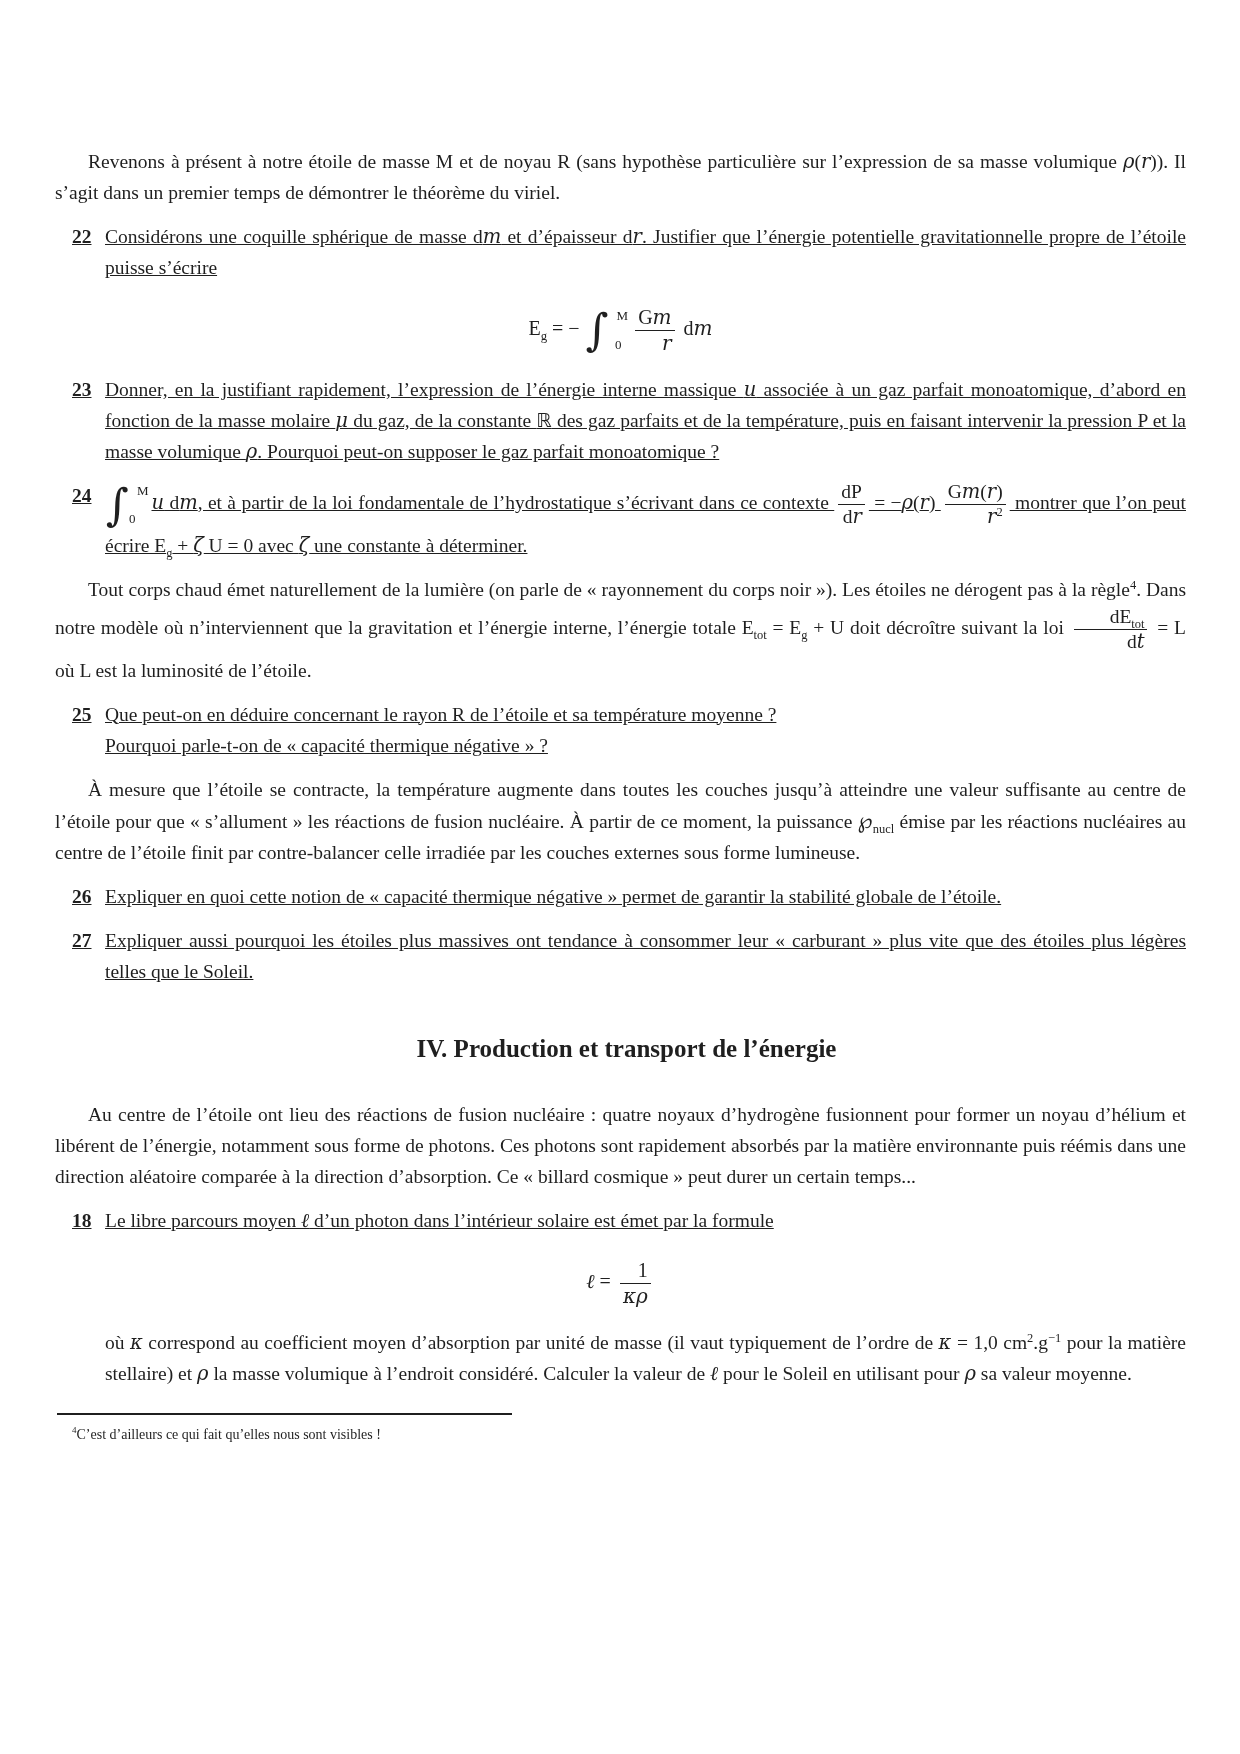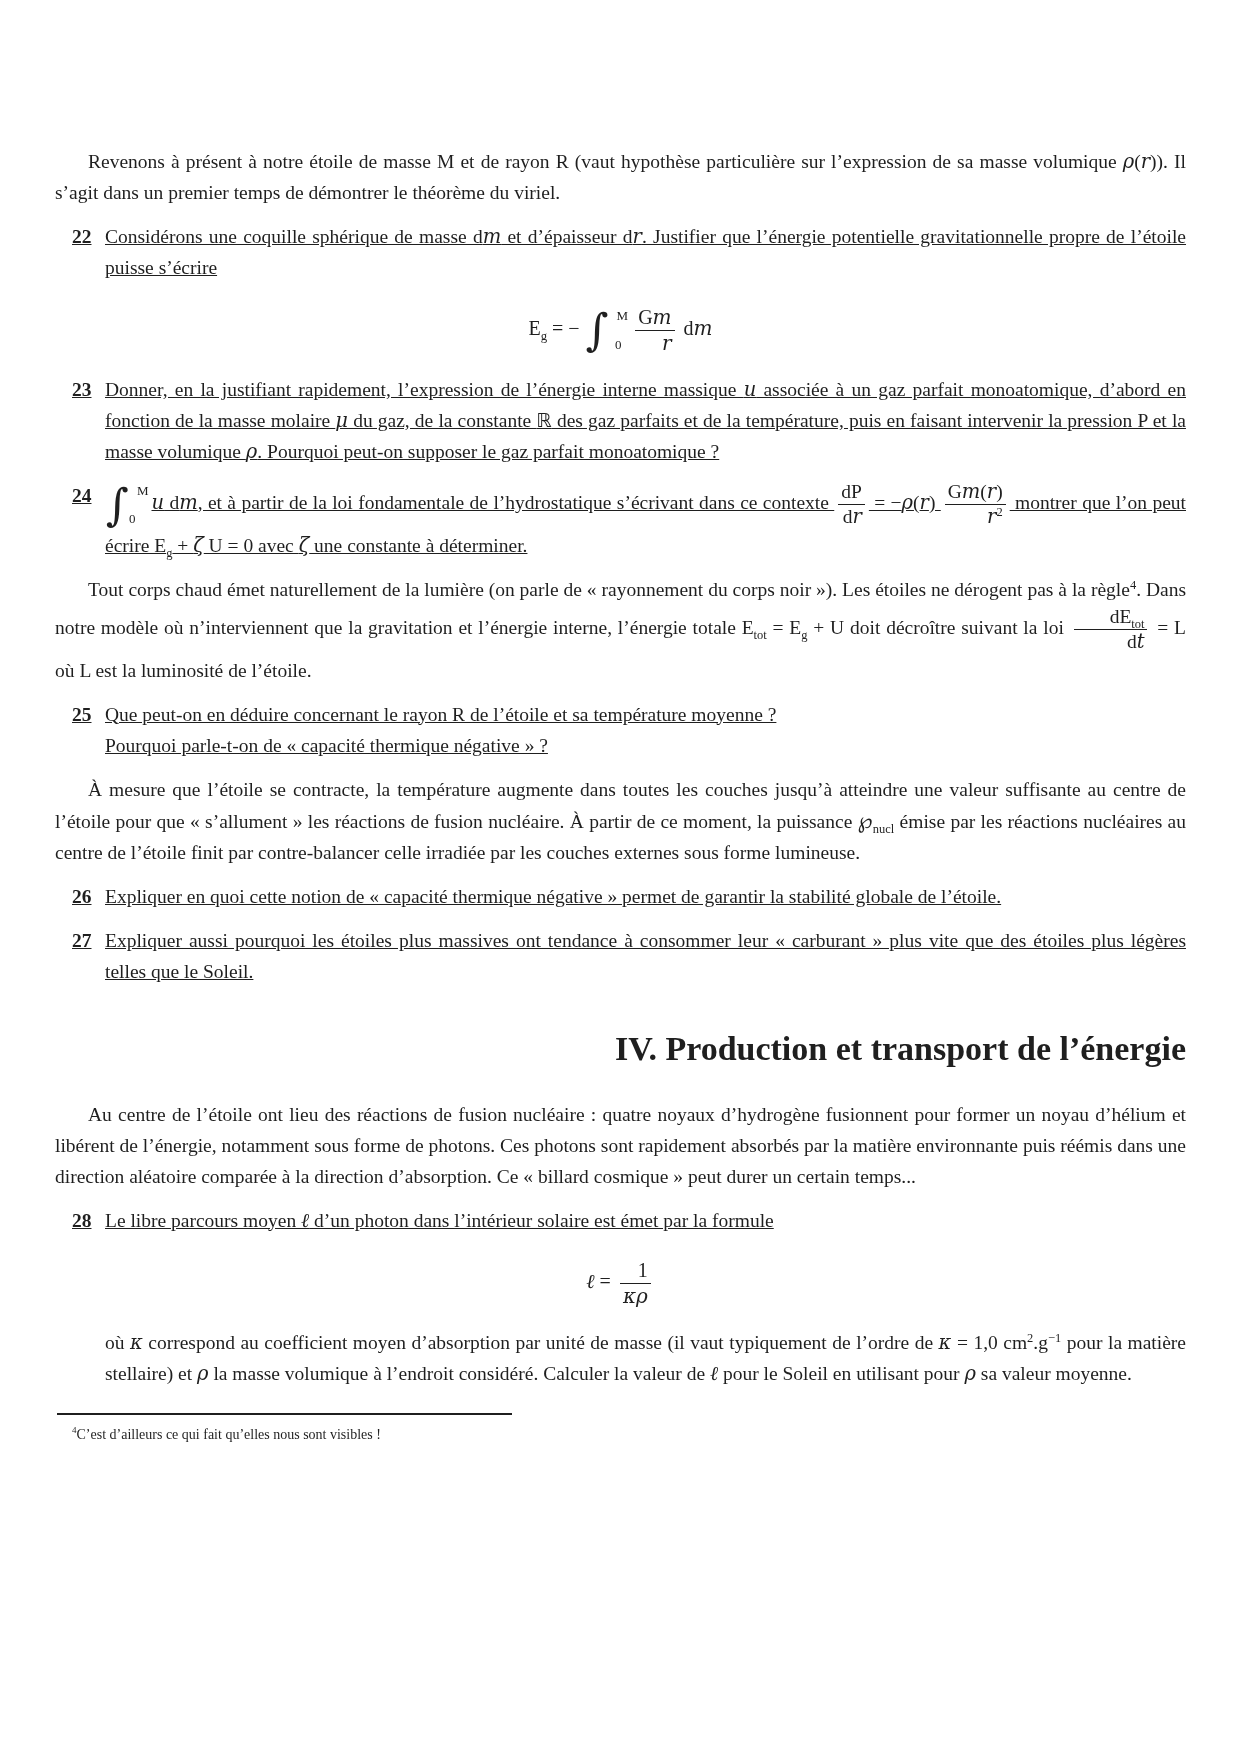--- a/index.html
+++ b/index.html
@@ -14,22 +14,22 @@
     font-size:19.5px;line-height:31px;text-align:justify;
   }
   .para{margin:0 0 13px 0;}
   .para.indent{text-indent:33px;}
   .item{display:flex;margin:0 0 13px 17px;text-decoration:underline;}
   .inum{width:33px;flex:none;font-weight:700;}
   .ibody{flex:1;text-align:justify;}
   .itemcont{margin:0 0 13px 50px;text-align:justify;}
   .display{margin:22px 0 18px 0;text-align:center;text-indent:0;font-size:20px;}
   .heading{
-    font-size:34px;line-height:40px;font-weight:700;
-    margin:42px 0 30px 12px;text-align:right;text-indent:0;
+    font-size:25px;line-height:40px;font-weight:700;
+    margin:42px 0 30px 12px;text-align:center;text-indent:0;
   }
   .it{font-style:italic;font-family:"DejaVu Serif","Liberation Serif",serif;}
   .bb{font-family:"DejaVu Sans","DejaVu Serif",sans-serif;}
   .scr{font-family:"DejaVu Serif","DejaVu Sans",serif;font-size:112%;}
   sup{font-size:64%;line-height:0;}
   sub{font-size:64%;line-height:0;}
   .frac{display:inline-block;vertical-align:middle;text-align:right;margin:0 4px;line-height:1.25;}
   .fnum{display:block;padding:0 3px;}
   .fden{display:block;border-top:1.5px solid #1f1f1f;padding:0 3px;}
   .intgrl{display:inline-flex;vertical-align:middle;margin:0 3px 0 1px;}
@@ -41,21 +41,21 @@
     font-size:13px;line-height:1;padding:3px 0 4px 0;}
   .isup{margin-left:8px;}
   .isub{margin-left:0;}
   .footrule{width:455px;border-top:2px solid #1f1f1f;margin:24px 0 8px 2px;}
   .footnote{font-size:14px;line-height:23px;margin-left:17px;text-align:left;text-indent:0;}
 </style>
 </head>
 <body>
 
 <div class="content">
-    <div class="para indent"><span>Revenons à présent à notre étoile de masse M et de rayon R (vaut hypothèse particulière sur l’expression de sa masse volumique </span><span class="it">ρ</span><span>(</span><span class="it">r</span><span>)). Il s’agit dans un premier temps de démontrer le théorème du viriel.</span></div>
+    <div class="para indent"><span>Revenons à présent à notre étoile de masse M et de noyau R (sans hypothèse particulière sur l’expression de sa masse volumique </span><span class="it">ρ</span><span>(</span><span class="it">r</span><span>)). Il s’agit dans un premier temps de démontrer le théorème du viriel.</span></div>
     <div class="item">
       <span class="inum">22</span>
       <span class="ibody"><span>Considérons une coquille sphérique de masse d</span><span class="it">m</span><span> et d’épaisseur d</span><span class="it">r</span><span>. Justifier que l’énergie potentielle gravitationnelle propre de l’étoile puisse s’écrire</span></span>
     </div>
     <div class="display"><span>E</span><sub>g</sub><span> = − </span><span class="intgrl">
         <span class="isign">∫</span>
         <span class="ilims">
           <span class="isup">M</span>
           <span class="isub">0</span>
         </span>
@@ -84,20 +84,20 @@
       <span class="inum">26</span>
       <span class="ibody"><span>Expliquer en quoi cette notion de « capacité thermique négative » permet de garantir la stabilité globale de l’étoile.</span></span>
     </div>
     <div class="item">
       <span class="inum">27</span>
       <span class="ibody"><span>Expliquer aussi pourquoi les étoiles plus massives ont tendance à consommer leur « carburant » plus vite que des étoiles plus légères telles que le Soleil.</span></span>
     </div>
     <div class="heading"><span>IV. Production et transport de l’énergie</span></div>
     <div class="para indent"><span>Au centre de l’étoile ont lieu des réactions de fusion nucléaire : quatre noyaux d’hydrogène fusionnent pour former un noyau d’hélium et libérent de l’énergie, notamment sous forme de photons. Ces photons sont rapidement absorbés par la matière environnante puis réémis dans une direction aléatoire comparée à la direction d’absorption. Ce « billard cosmique » peut durer un certain temps...</span></div>
     <div class="item">
-      <span class="inum">28</span>
+      <span class="inum">18</span>
       <span class="ibody"><span>Le libre parcours moyen </span><span class="it">ℓ</span><span> d’un photon dans l’intérieur solaire est émet par la formule</span></span>
     </div>
     <div class="display"><span class="it">ℓ</span><span> = </span><span class="frac"><span class="fnum"><span>1</span></span><span class="fden"><span class="it">κρ</span></span></span></div>
     <div class="itemcont"><span>où </span><span class="it">κ</span><span> correspond au coefficient moyen d’absorption par unité de masse (il vaut typiquement de l’ordre de </span><span class="it">κ</span><span> = 1,0 cm</span><sup>2</sup><span>.g</span><sup>−1</sup><span> pour la matière stellaire) et </span><span class="it">ρ</span><span> la masse volumique à l’endroit considéré. Calculer la valeur de </span><span class="it">ℓ</span><span> pour le Soleil en utilisant pour </span><span class="it">ρ</span><span> sa valeur moyenne.</span></div>
     <div class="footrule"></div>
     <div class="footnote"><sup>4</sup><span>C’est d’ailleurs ce qui fait qu’elles nous sont visibles !</span></div>
   </div>
 
 </body></html>

